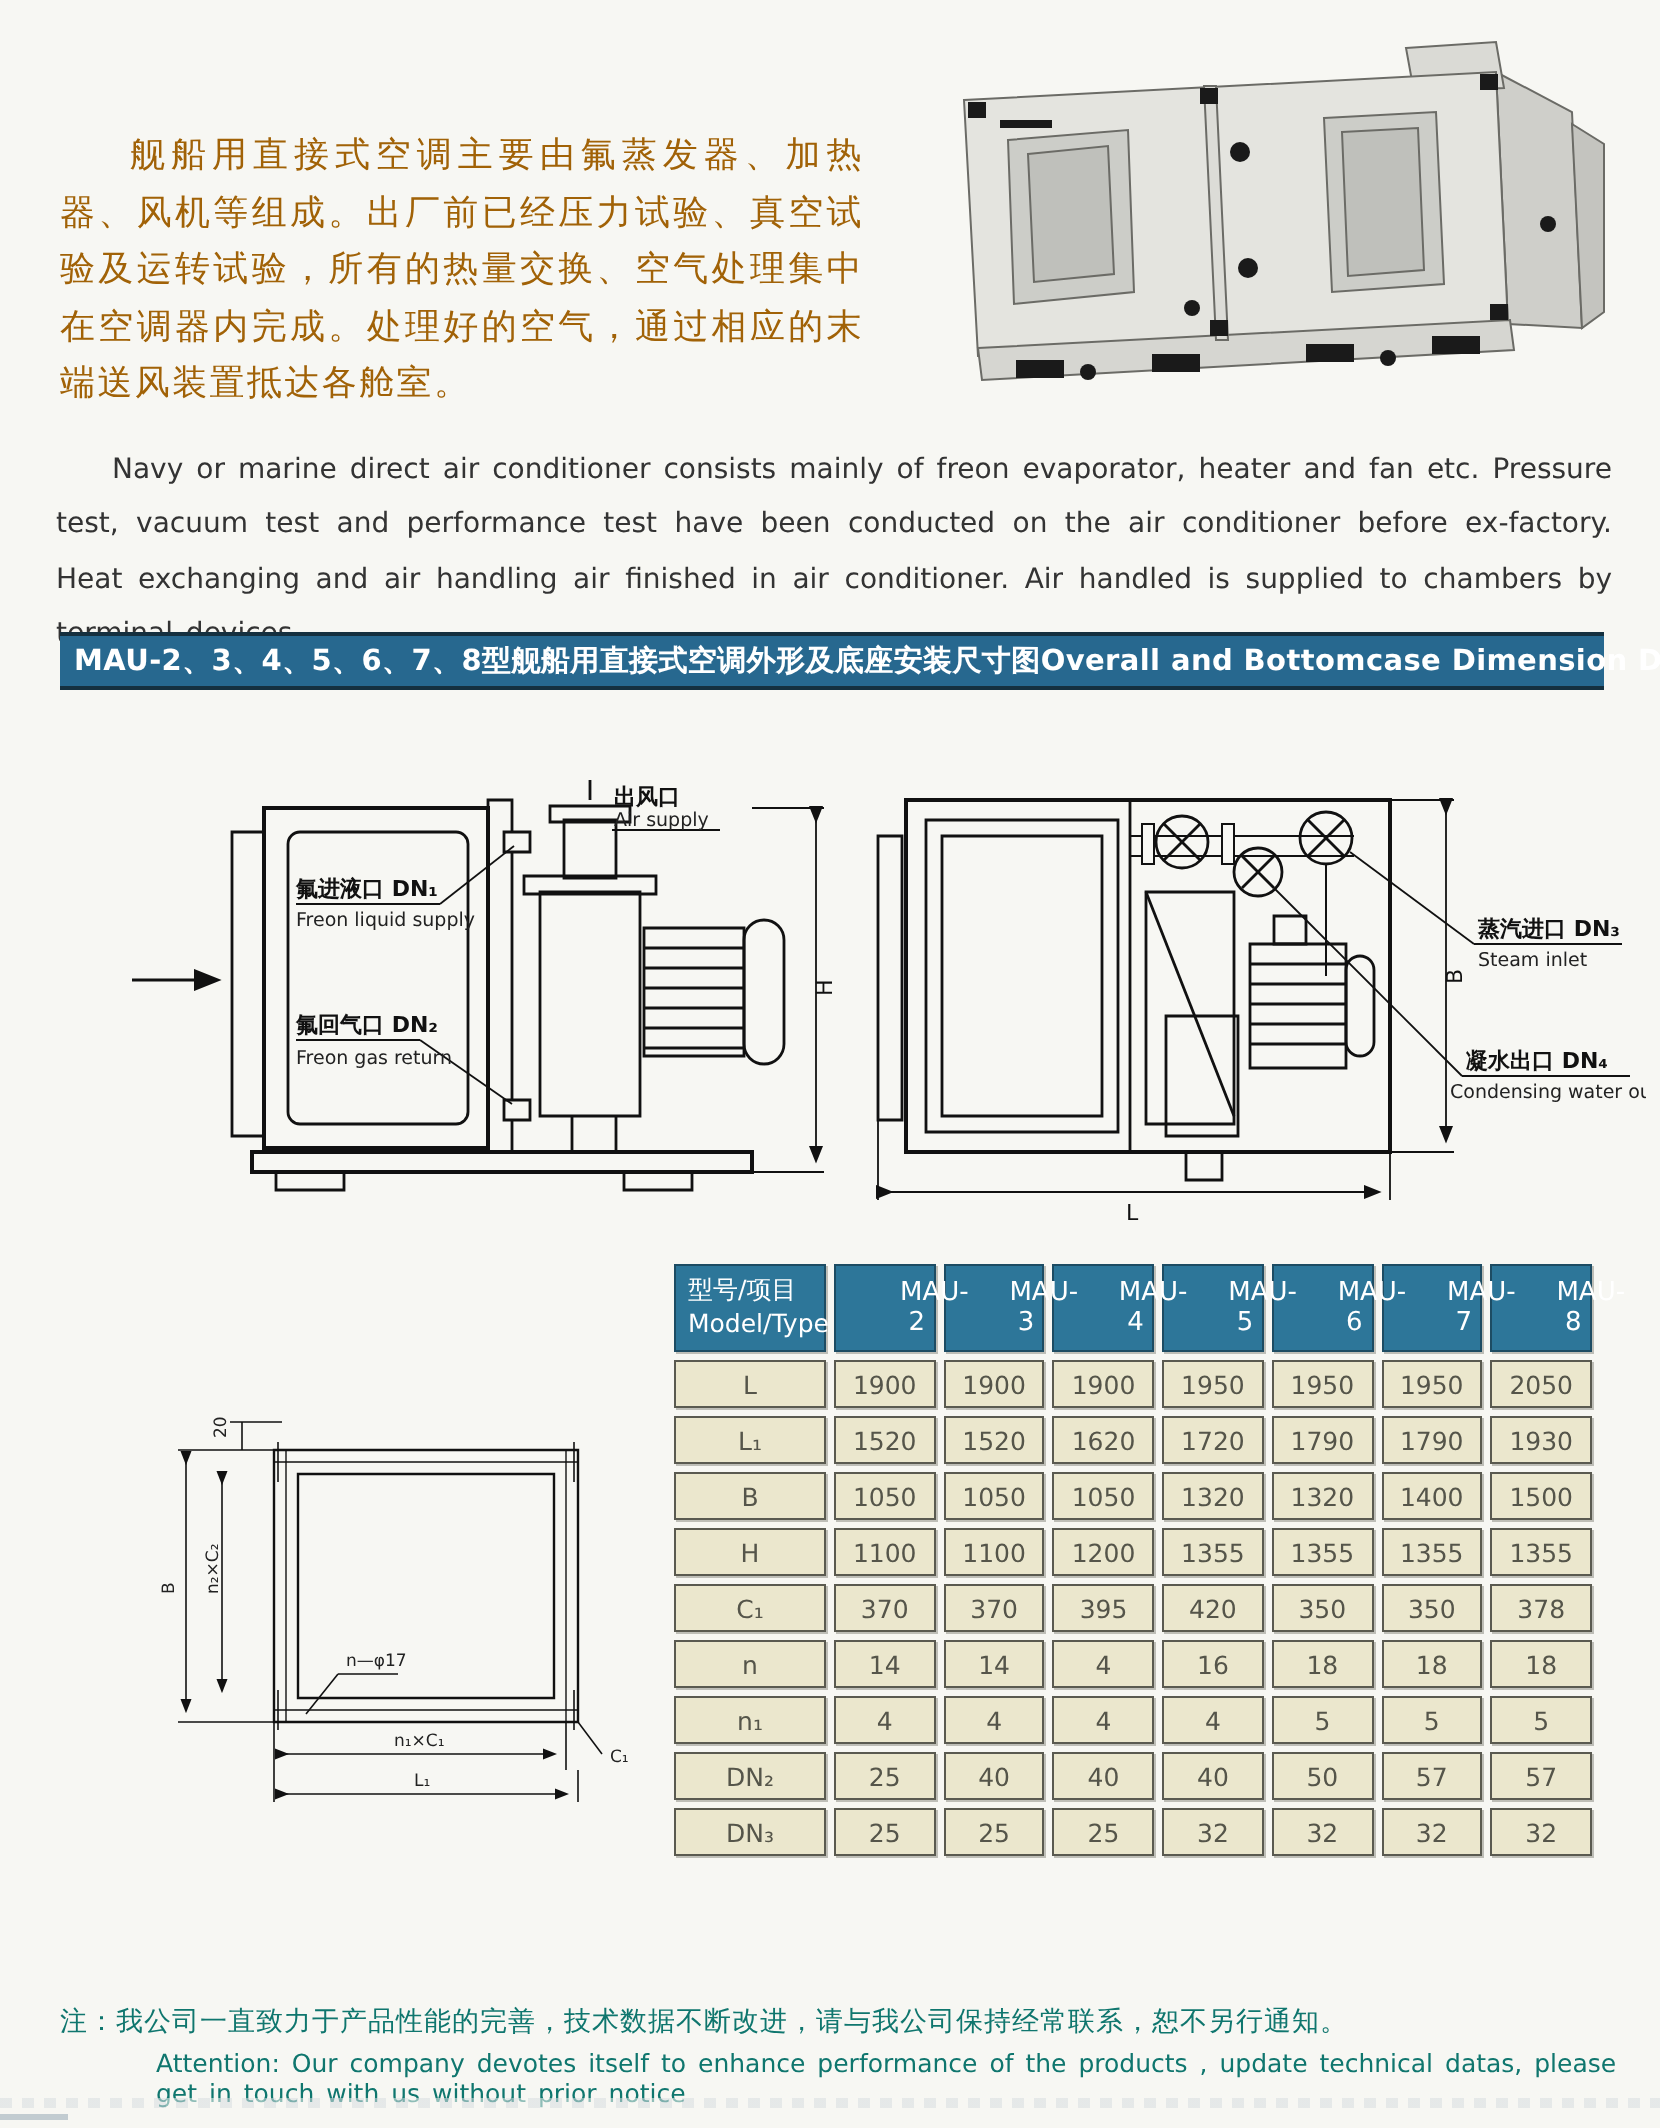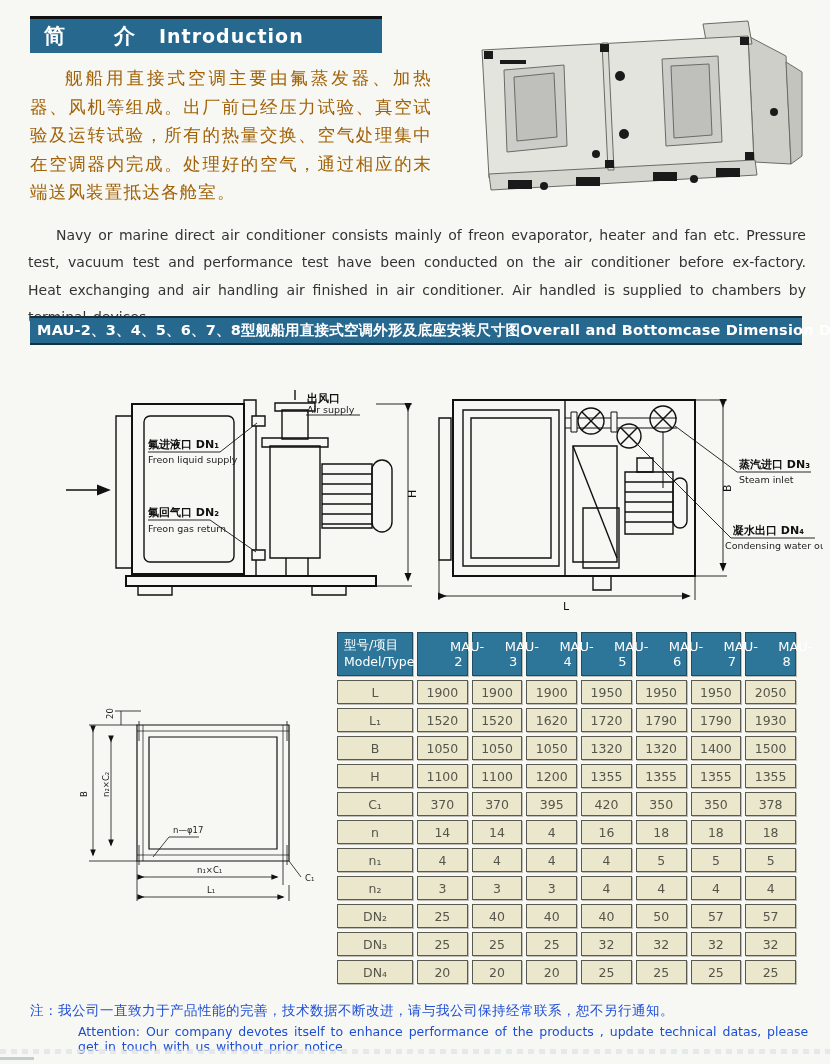--- a/index.html
+++ b/index.html
@@ -27,21 +27,21 @@
     position:absolute;left:30px;top:64px;width:402px;
     font-size:17.5px;line-height:1.63;letter-spacing:1.2px;color:#a16207;
     text-indent:2em;text-align:justify;font-weight:500;
   }
   .para-en{
     position:absolute;left:28px;top:222px;width:778px;
     font-size:14px;line-height:1.95;color:#333;text-align:justify;text-indent:2em;
     word-spacing:2px;
   }
   
-  .note{position:absolute;left:30px;top:1002px;width:790px;color:#1d4ed8;}
+  .note{position:absolute;left:30px;top:1002px;width:790px;color:#0f766e;}
   .note .zh{font-size:13.5px;letter-spacing:0.5px;}
   .note .en{font-size:12.5px;margin-top:4px;word-spacing:2px;margin-left:48px;}
   .cutoff{
     position:absolute;left:0;top:1049px;width:830px;height:5px;
     background:repeating-linear-gradient(90deg,#d7dde0 0 6px,#f7f7f3 6px 11px);
     opacity:.55;
   }
   .cutoff2{position:absolute;left:0;top:1057px;width:34px;height:3px;background:#c2ccd1;}
   
   table.dims{
@@ -65,24 +65,20 @@
   text.dzh{font-size:11px;font-weight:bold;fill:#111;font-family:"DejaVu Sans",sans-serif;}
   text.den{font-size:9.5px;fill:#222;font-family:"DejaVu Sans",sans-serif;}
   text.dim{font-size:11px;fill:#111;font-family:"DejaVu Sans",sans-serif;}
   text.dims2{font-size:8.5px;fill:#222;font-family:"DejaVu Sans",sans-serif;}
 </style>
 </head>
 <body>
 
 <div class="page">
 
-  <div class="banner1">
-    <span class="zh">简　介</span>
-    <span class="en">Introduction</span>
-  </div>
 
   <svg class="draw" style="left:448px;top:14px" width="356" height="198" viewBox="0 0 356 198">
     <g stroke="#6b6b66" stroke-width="1">
       <polygon points="300,22 338,42 343,150 306,148" fill="#cfcfca"></polygon>
       <polygon points="338,48 354,58 354,142 343,150" fill="#c4c4bf"></polygon>
       <polygon points="255,10 300,7 304,30 259,32" fill="#dadad5"></polygon>
       <polygon points="34,36 300,22 306,148 41,164" fill="#e4e4df"></polygon>
       <polygon points="41,160 307,146 309,161 43,176" fill="#d6d6d1"></polygon>
       <polygon points="160,29 166,156 160,156 154,29" fill="#dcdcd7"></polygon>
       <polygon points="56,56 116,51 119,132 59,138" fill="#cccdc8"></polygon>
@@ -377,59 +373,39 @@
           <td>n₁</td>
           <td>4</td>
           <td>4</td>
           <td>4</td>
           <td>4</td>
           <td>5</td>
           <td>5</td>
           <td>5</td>
         </tr>
         <tr>
-          <td>n₂</td>
-          <td>3</td>
-          <td>3</td>
-          <td>3</td>
-          <td>4</td>
-          <td>4</td>
-          <td>4</td>
-          <td>4</td>
-        </tr>
-        <tr>
           <td>DN₂</td>
           <td>25</td>
           <td>40</td>
           <td>40</td>
           <td>40</td>
           <td>50</td>
           <td>57</td>
           <td>57</td>
         </tr>
         <tr>
           <td>DN₃</td>
           <td>25</td>
           <td>25</td>
           <td>25</td>
           <td>32</td>
           <td>32</td>
           <td>32</td>
           <td>32</td>
         </tr>
-        <tr>
-          <td>DN₄</td>
-          <td>20</td>
-          <td>20</td>
-          <td>20</td>
-          <td>25</td>
-          <td>25</td>
-          <td>25</td>
-          <td>25</td>
-        </tr>
       </tbody>
   </table>
 
   <div class="note">
     <div class="zh">注：我公司一直致力于产品性能的完善，技术数据不断改进，请与我公司保持经常联系，恕不另行通知。</div>
     <div class="en">Attention: Our company devotes itself to enhance performance of the products , update technical datas, please get in touch with us without prior notice</div>
   </div>
 
   <div class="cutoff"></div>
   <div class="cutoff2"></div>

